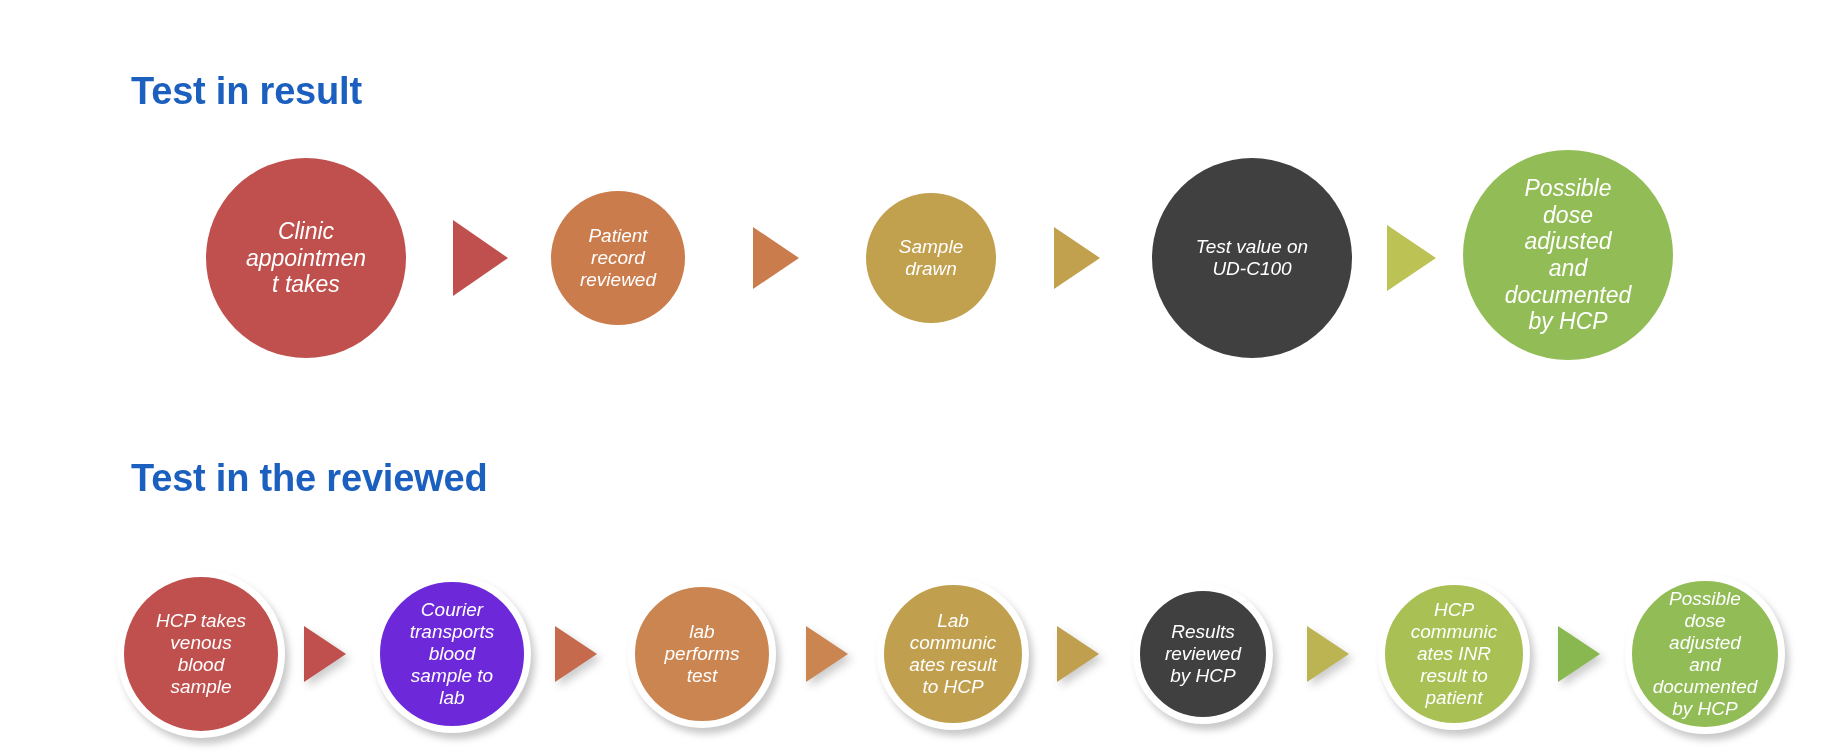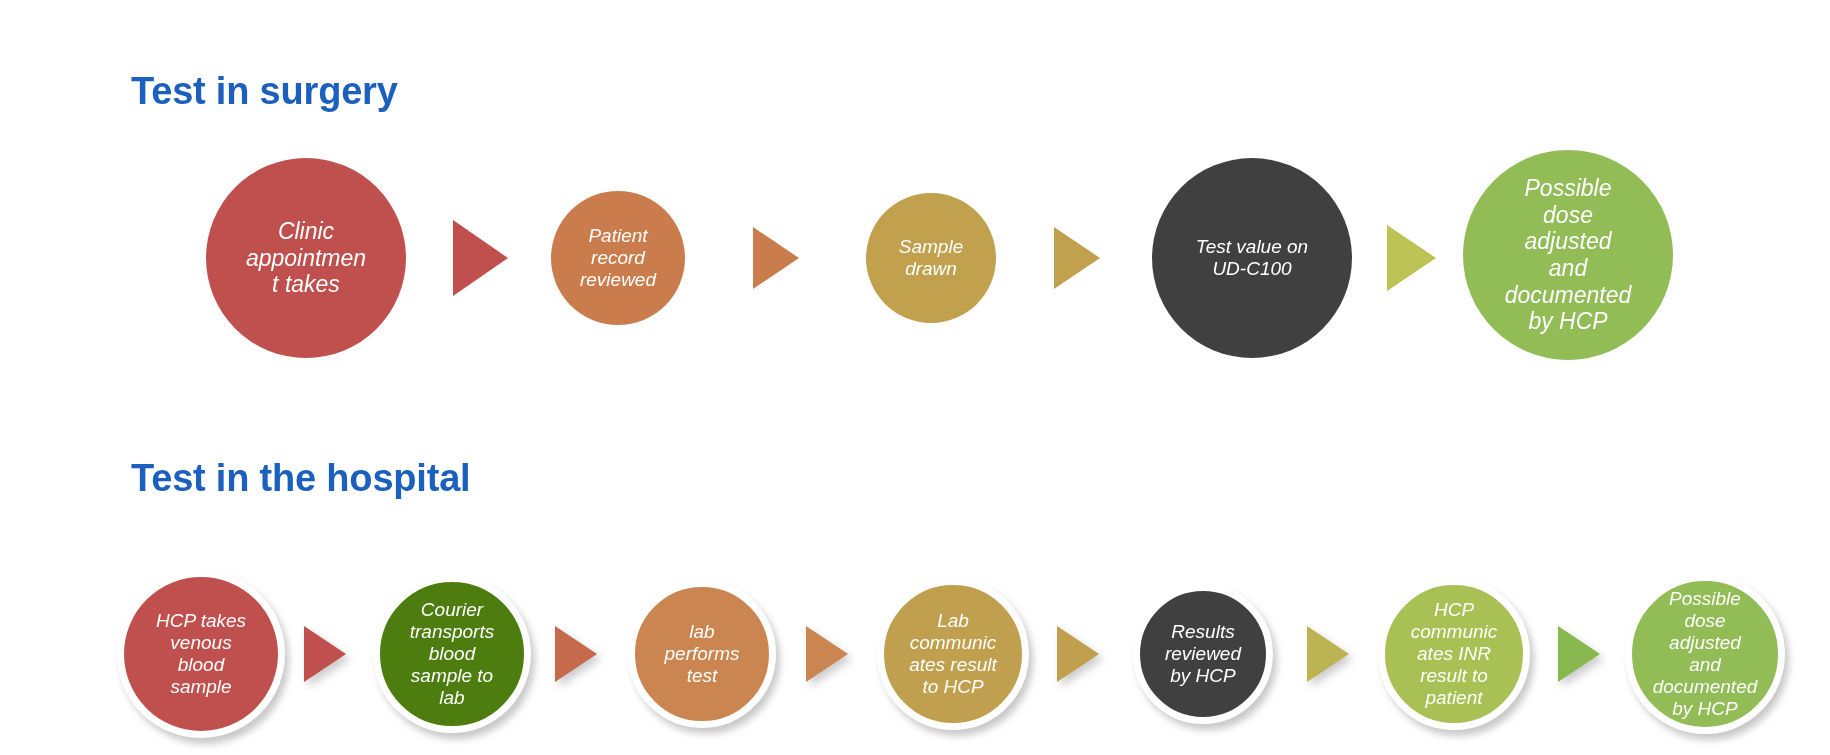--- a/index.html
+++ b/index.html
@@ -81,21 +81,21 @@
   }
   .arrow.shadowed {
     filter: drop-shadow(4px 5px 4px rgba(120,120,120,0.38));
   }
 </style>
 </head>
 <body>
 
 <div class="canvas">
 
-  <div class="section-title" id="title-surgery">Test in surgery</div>
+  <div class="section-title" id="title-surgery">Test in result</div>
 
   <div class="row">
 
     <div class="node" id="s1-n0" style="width: 200px; height: 200px; left: 206px; top: 158px; font-size: 23px; background: rgb(192, 80, 77);">
       <span class="node-label">Clinic
 appointmen
 t takes</span>
     </div>
     <div class="arrow" id="s1-a0" style="border-width: 38px 0px 38px 55px; border-left-color: rgb(192, 80, 77); left: 452.5px; top: 220px;"></div>
 
@@ -121,33 +121,33 @@
     <div class="node" id="s1-n4" style="width: 210px; height: 210px; left: 1463px; top: 150px; font-size: 23px; background: rgb(146, 188, 86);">
       <span class="node-label">Possible
 dose
 adjusted
 and
 documented
 by HCP</span>
     </div>
   </div>
 
-  <div class="section-title" id="title-hospital">Test in the hospital</div>
+  <div class="section-title" id="title-hospital">Test in the reviewed</div>
 
   <div class="row">
 
     <div class="node ringed" id="s2-n0" style="width: 168px; height: 168px; left: 117px; top: 570px; font-size: 19px; background: rgb(192, 80, 77);">
       <span class="node-label">HCP takes
 venous
 blood
 sample</span>
     </div>
     <div class="arrow shadowed" id="s2-a0" style="border-width: 28px 0px 28px 42px; border-left-color: rgb(192, 80, 77); left: 304px; top: 626px;"></div>
 
-    <div class="node ringed" id="s2-n1" style="width: 158px; height: 158px; left: 373px; top: 575px; font-size: 19px; background: #4d7c0f;">
+    <div class="node ringed" id="s2-n1" style="width: 158px; height: 158px; left: 373px; top: 575px; font-size: 19px; background: #6d28d9;">
       <span class="node-label">Courier
 transports
 blood
 sample to
 lab</span>
     </div>
     <div class="arrow shadowed" id="s2-a1" style="border-width: 28px 0px 28px 42px; border-left-color: rgb(197, 106, 76); left: 555px; top: 626px;"></div>
 
     <div class="node ringed" id="s2-n2" style="width: 148px; height: 148px; left: 628px; top: 580px; font-size: 19px; background: rgb(203, 133, 81);">
       <span class="node-label">lab

